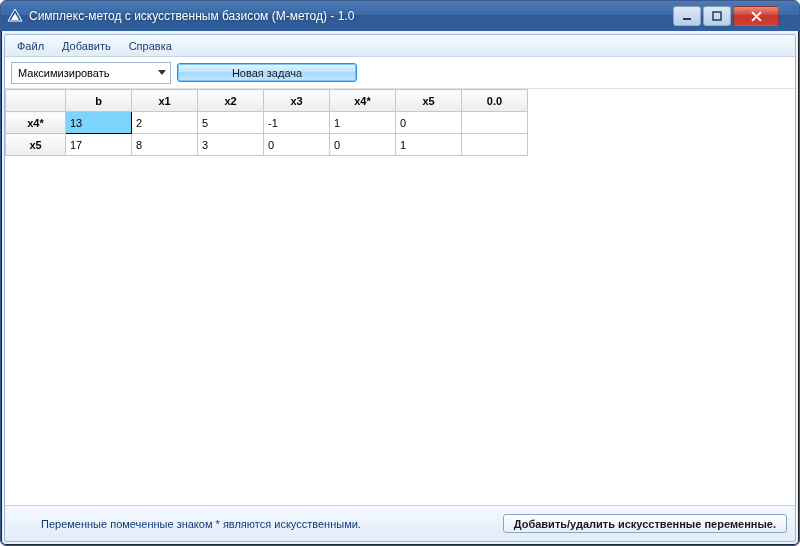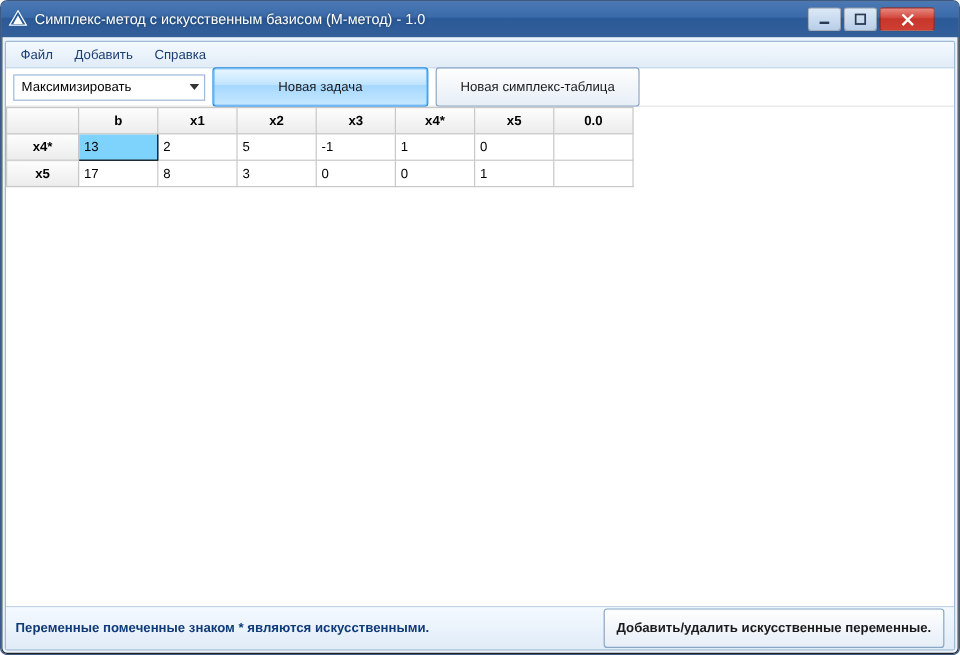--- a/index.html
+++ b/index.html
@@ -92,21 +92,21 @@
     padding: 0 4px 0 6px;
     position: relative;
   }
   .combo .arrow {
     margin-left: auto;
     border-left: 4px solid transparent;
     border-right: 4px solid transparent;
     border-top: 5px solid #333;
   }
   .btn {
-    height: 33px;
+    height: 19px;
     border: 1px solid #8aa6c6;
     border-radius: 3px;
     background: linear-gradient(to bottom, #fefefe, #e6eef7);
     padding: 0 10px;
     display: flex; align-items: center; justify-content: center;
     color: #1a1a1a;
     min-width: 150px;
     font-size: 11px;
   }
   .btn.primary {
@@ -156,23 +156,24 @@
   .statusbar {
     height: 36px;
     border-top: 1px solid #c3d4e7;
     background: linear-gradient(to bottom, #f4f9ff, #e1ecf7);
     display: flex; align-items: center;
     padding: 0 8px;
     gap: 8px;
   }
   .status-text {
     color: #103a78;
-    font-weight: bold;
+    font-weight: normal;
     flex-shrink: 0;
     font-size: 11px;
+    margin-left: 28px;
   }
   .btn.statusbtn {
     min-width: 260px;
     margin-left: auto;
     font-weight: bold;
   }
 </style>
 </head>
 <body>
 
@@ -212,21 +213,20 @@
       <div class="menuitem">Добавить</div>
       <div class="menuitem">Справка</div>
     </div>
 
     <div class="toolbar">
       <div class="combo">
         <span>Максимизировать</span>
         <span class="arrow"></span>
       </div>
       <div class="btn primary">Новая задача</div>
-      <div class="btn wide">Новая симплекс-таблица</div>
     </div>
 
     <div class="main">
       <table class="grid">
         <tbody>
             <tr>
           <th class="rowhdr"></th>
           <th class="col">b</th>
           <th class="col">x1</th>
           <th class="col">x2</th>

